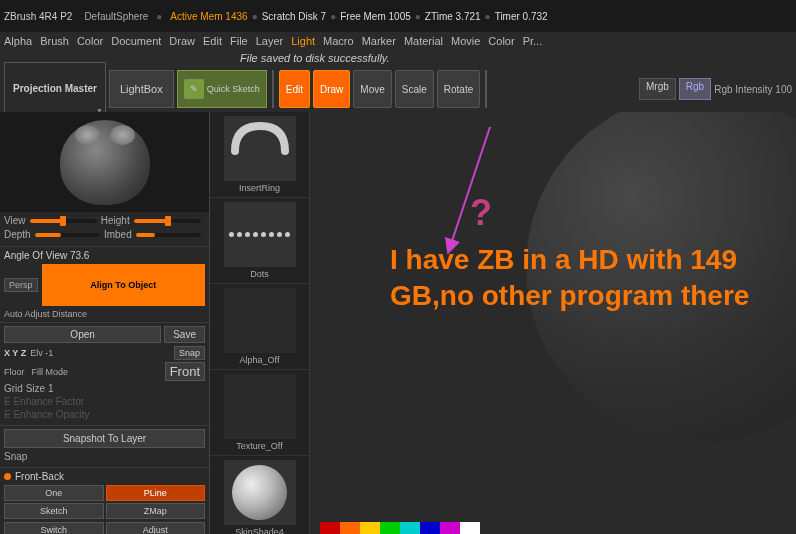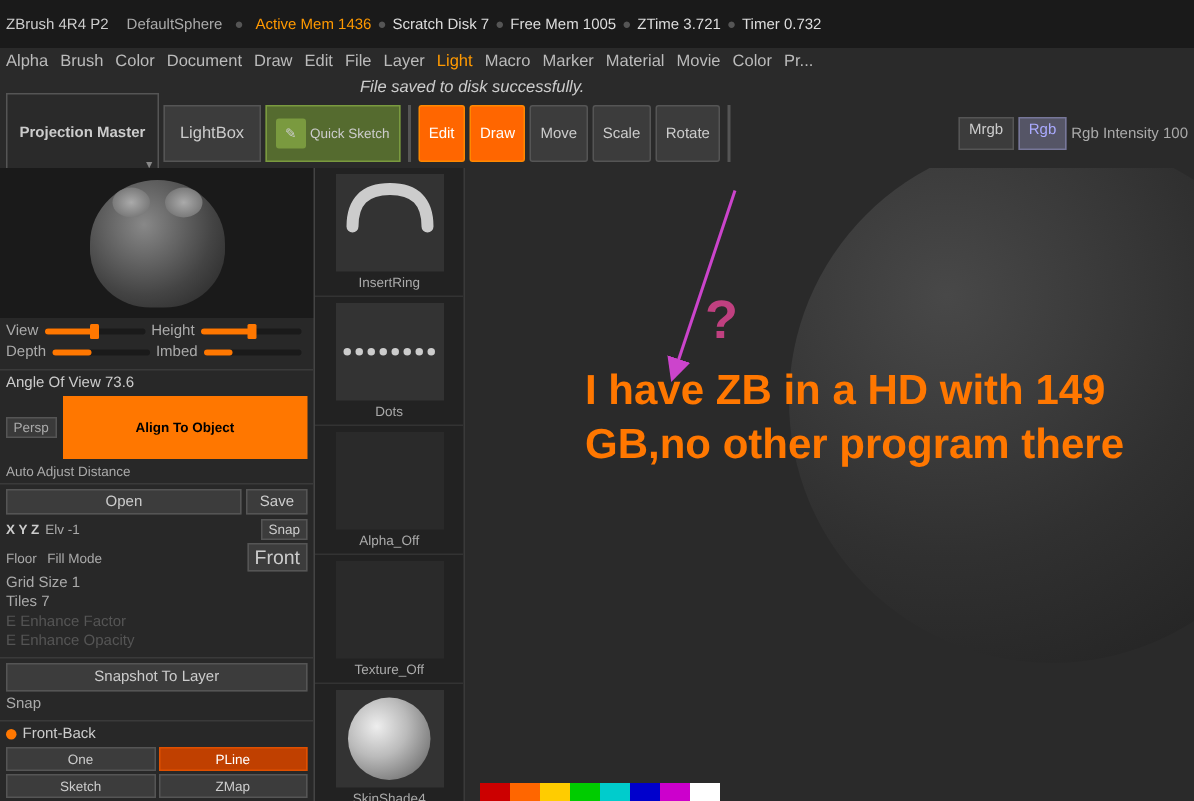--- a/index.html
+++ b/index.html
@@ -630,21 +630,20 @@
         <span class="xyz-label">X Y Z</span>
         <span>Elv -1</span>
         <button class="snap-btn2">Snap</button>
       </div>
       <div class="floor-row">
         <span>Floor</span>
         <span style="margin-left:4px">Fill Mode</span>
         <button class="front-btn">Front</button>
       </div>
       <div class="grid-label">Grid Size 1</div>
-      <div class="tiles-label">Tiles 7</div>
       <div class="enhance-label">E Enhance Factor</div>
       <div class="enhance-label">E Enhance Opacity</div>
     </div>
 
     <div class="left-section">
       <button class="snapshot-btn">Snapshot To Layer</button>
       <div class="snap-label">Snap</div>
     </div>
 
     <div class="left-section">

